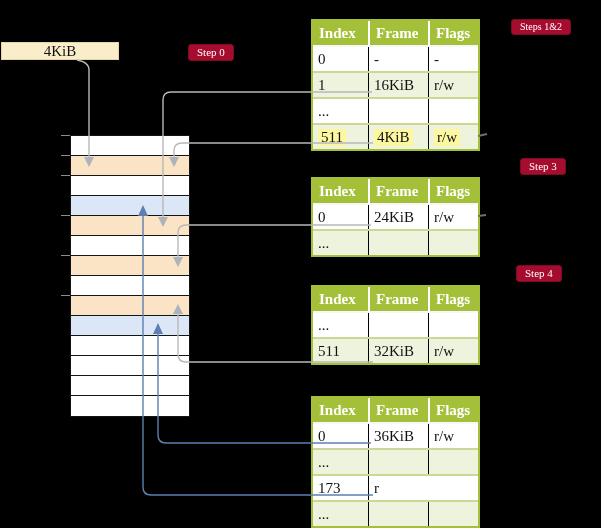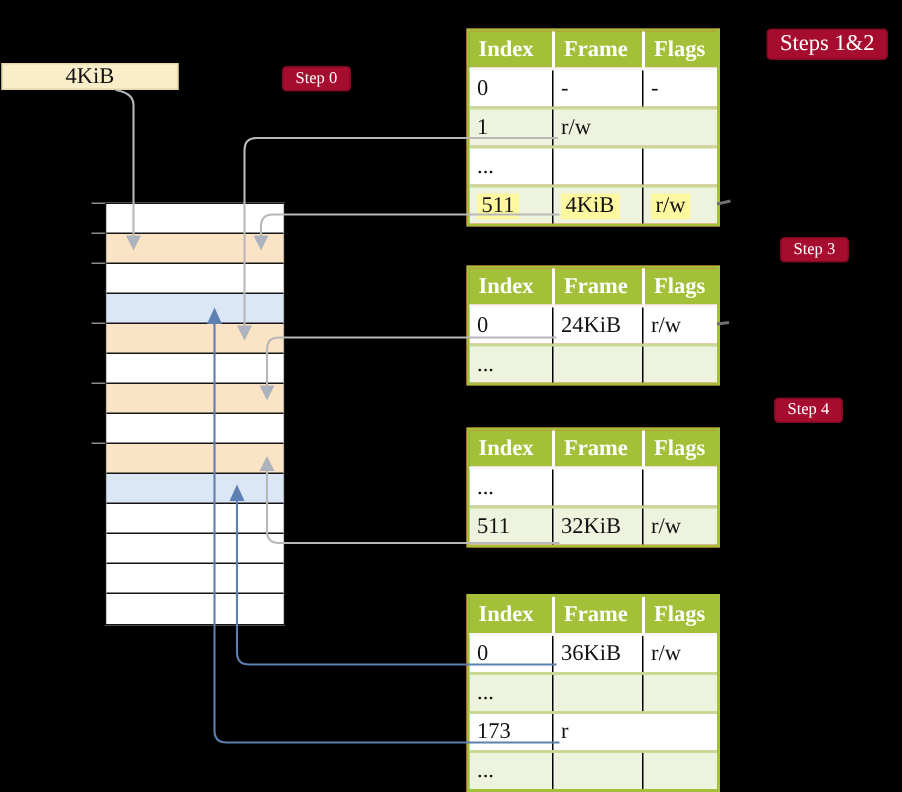--- a/index.html
+++ b/index.html
@@ -24,21 +24,21 @@
     position:absolute;left:70px;top:135px;width:120px;height:282px;
     border:1px solid #141414;box-sizing:border-box;background:#fff;
   }
   .mrow{height:20px;box-sizing:border-box;border-bottom:1px solid #141414;background:#fff;}
   .mrow:last-child{border-bottom:none;}
   .mrow[data-kind="pagetable"]{background:#fbe3c5;}
   .mrow[data-kind="page"]{background:#dbe7f7;}
   
   .ptable{
     position:absolute;left:311px;width:169px;
-    border:2px solid #a3c038;box-sizing:border-box;background:#ef4444;
+    border:2px solid #a3c038;box-sizing:border-box;background:#d946ef;
   }
   .thead{display:flex;height:24px;background:#a3c038;color:#fff;font-weight:bold;font-size:15px;}
   .hcell{display:flex;align-items:center;padding-left:6px;box-sizing:border-box;}
   .hcell + .hcell{border-left:2px solid #fff;}
   .trow{display:flex;height:26px;border-top:2px solid #f7f7f7;box-sizing:border-box;background:#fff;font-size:15px;}
   .trow ~ .trow{border-top-color:#c9d893;}
   .trow:nth-child(odd){background:#eef3de;}
   .cell{display:flex;align-items:center;padding-left:5px;box-sizing:border-box;}
   .cell + .cell{border-left:1px solid #000;}
   .c1{width:55px;} .c2{width:60px;} .c3{flex:1;}
@@ -51,21 +51,21 @@
 
 <div class="canvas">
 
   <div class="legend">
     <span>4KiB</span>
   </div>
 
   <div class="badge" style="left:188px;top:44px;">
     <span>Step 0</span>
   </div>
-  <div class="badge" style="left:511px;top:19px;font-size:15px;">
+  <div class="badge" style="left:511px;top:19px;font-size:10px;">
     <span>Steps 1&amp;2</span>
   </div>
   <div class="badge" style="left:520px;top:158px;">
     <span>Step 3</span>
   </div>
   <div class="badge" style="left:516px;top:265px;">
     <span>Step 4</span>
   </div>
 
   <div class="memcol">
@@ -98,20 +98,23 @@
       <div class="cell c2">
           <span>-</span>
         </div>
       <div class="cell c3">
           <span>-</span>
         </div>
     </div>
     <div class="trow">
       <div class="cell c1">
           <span>1</span>
+        </div>
+      <div class="cell c2">
+          <span>16KiB</span>
         </div>
       <div class="cell c3">
           <span>r/w</span>
         </div>
     </div>
     <div class="trow">
       <div class="cell c1">
           <span>...</span>
         </div>
       <div class="cell c2">

